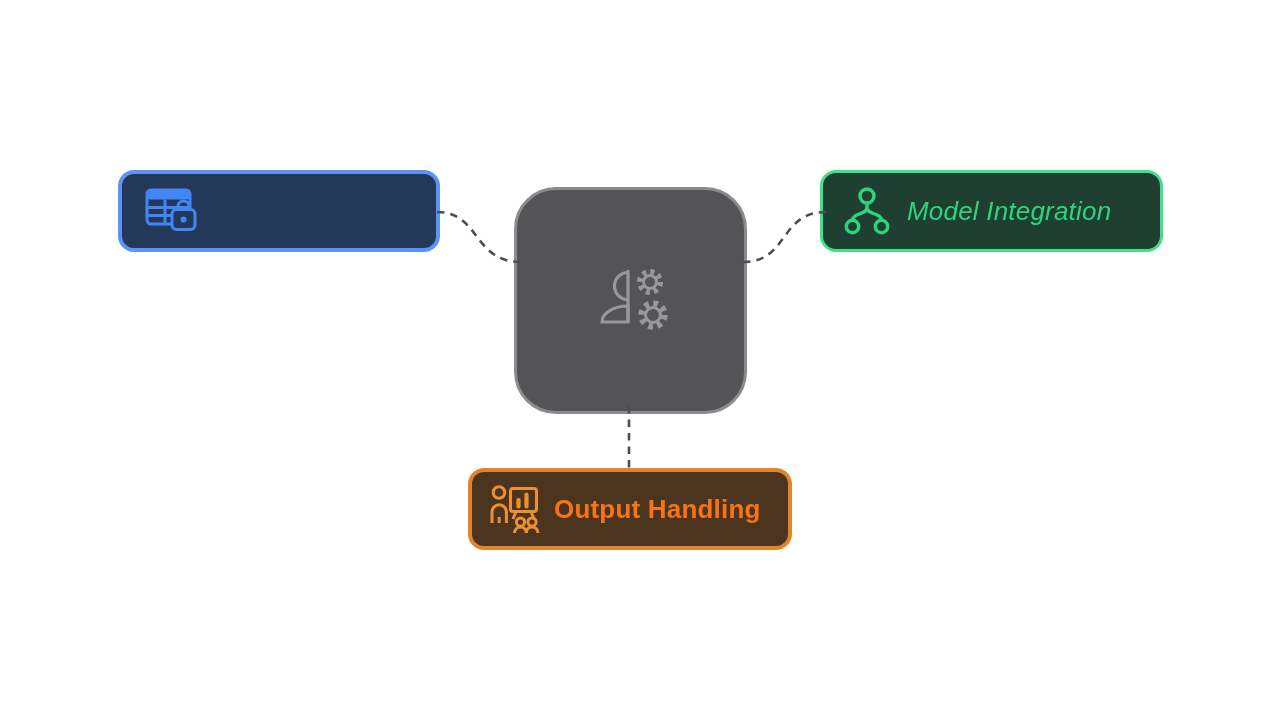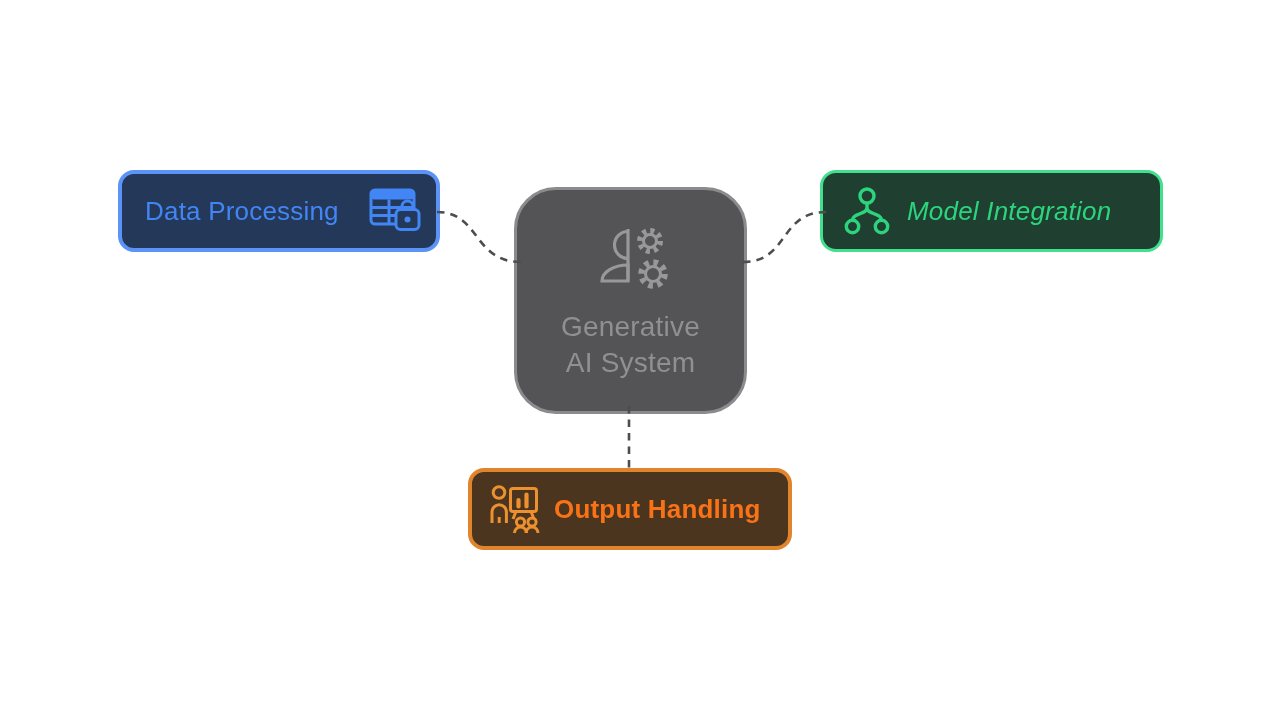--- a/index.html
+++ b/index.html
@@ -64,26 +64,23 @@
   <div class="node node-center">
     <svg class="icon" width="78" height="78" viewBox="0 0 78 78" fill="none" stroke="#98989a" stroke-width="3.2">
       <path d="M36,8 V60"></path>
       <path d="M36,10.5 A13.5,13.5 0 0 0 36,37.5"></path>
       <path d="M36,44 A26,16 0 0 0 10,60 H36 Z"></path>
       <circle cx="58" cy="20" r="10" stroke-width="6" stroke-dasharray="3.9 3.95"></circle>
       <circle cx="58" cy="20" r="6.5" stroke-width="3"></circle>
       <circle cx="61" cy="53" r="11.5" stroke-width="6.5" stroke-dasharray="4.5 4.54"></circle>
       <circle cx="61" cy="53" r="7.5" stroke-width="3"></circle>
     </svg>
-    <div class="label">Generative
-AI System</div>
   </div>
 
   <div class="node satellite node-data">
-    <div class="label">Data Processing</div>
     <svg class="icon" width="52" height="48" viewBox="0 0 52 48" fill="none" stroke="#4285f4" stroke-width="3">
       <rect x="2" y="3" width="43" height="9.5" rx="3.5" fill="#4285f4" stroke="none"></rect>
       <rect x="2" y="3" width="43" height="34" rx="4"></rect>
       <path d="M20,12.5 V37"></path>
       <path d="M2,20.5 H45"></path>
       <path d="M2,28.5 H45"></path>
       <rect x="27" y="22.5" width="23" height="20" rx="4.5" fill="#24395a"></rect>
       <path d="M33,22.5 v-3 a5.5,5.5 0 0 1 11,0 v3"></path>
       <circle cx="38.5" cy="32.5" r="3" fill="#4285f4" stroke="none"></circle>
     </svg>

